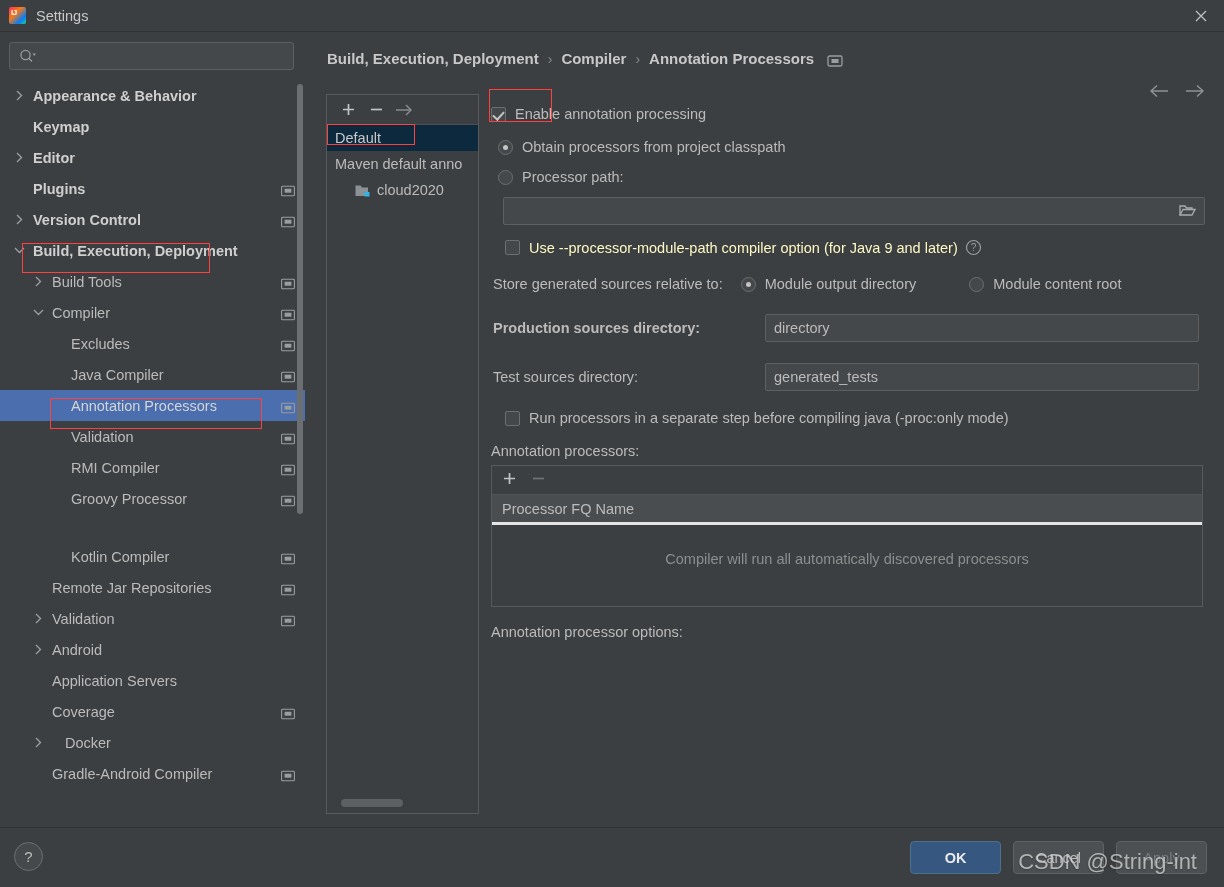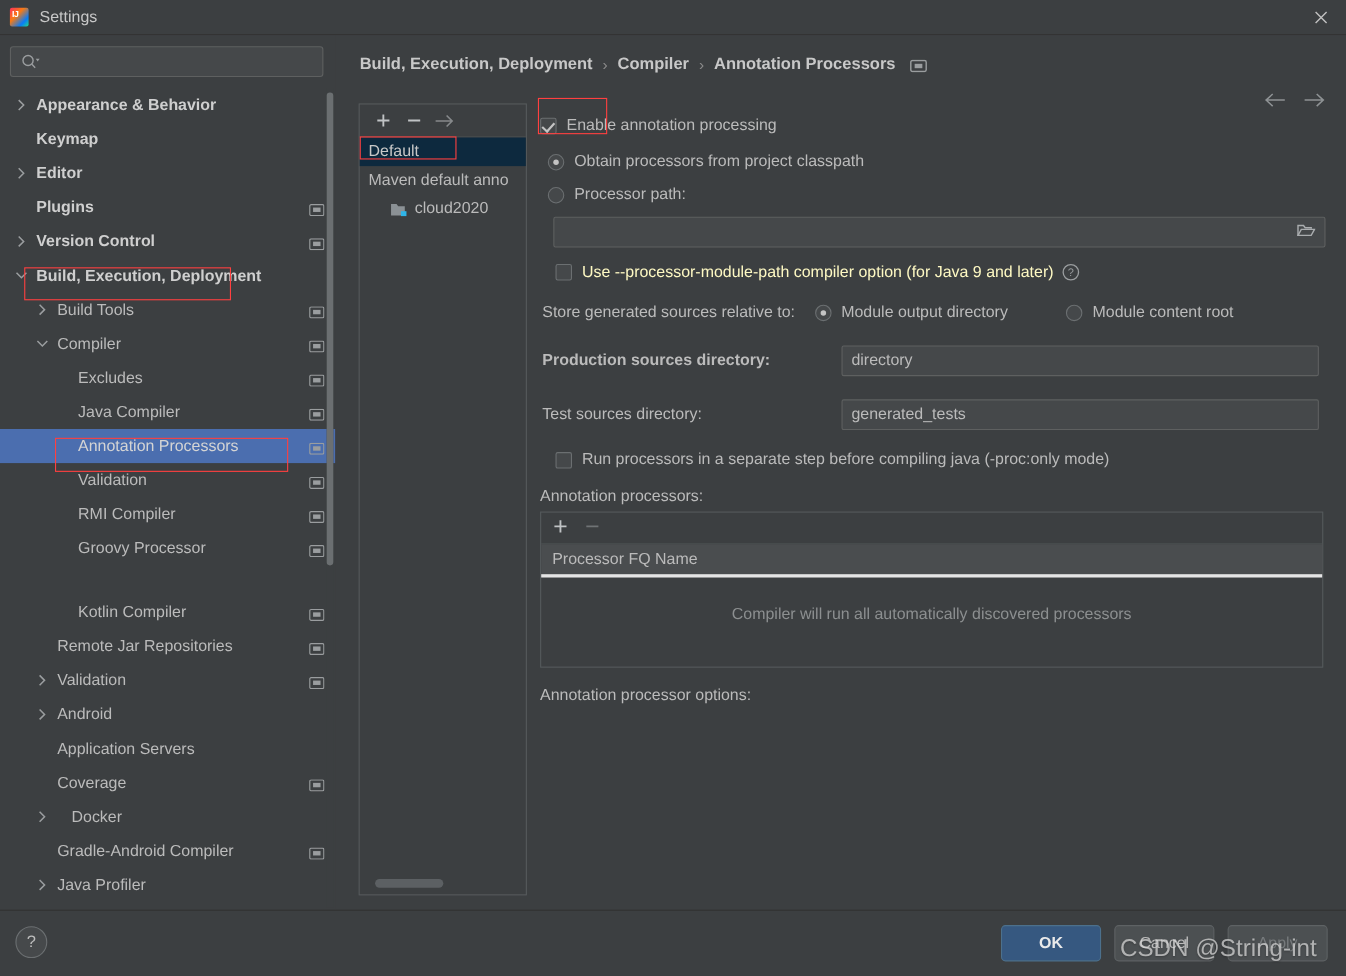--- a/index.html
+++ b/index.html
@@ -378,28 +378,20 @@
           <span class="tree-label" style="margin-left: 6px;">Docker</span>
         </div>
         <div class="tree-row" style="padding-left: 30px;">
           <span class="tw-arrow"></span>
           <span class="tree-label" style="margin-left: 6px;">Gradle-Android Compiler</span>
           <span class="proj-badge"><svg width="14" height="11" viewBox="0 0 14 11">
               <rect x="0.6" y="0.6" width="12.8" height="9.8" rx="1.2" fill="none" stroke="#9a9d9f" stroke-width="1.1"></rect>
               <rect x="3.6" y="3.2" width="6.8" height="4" fill="#9a9d9f"></rect>
             </svg></span>
         </div>
-        <div class="tree-row" style="padding-left: 30px;">
-          <span class="tw-arrow">
-            <svg width="9" height="11" viewBox="0 0 9 11">
-              <path d="M2 1 L6.5 5.5 L2 10" stroke="#9a9d9f" stroke-width="1.4" fill="none"></path>
-            </svg>
-          </span>
-          <span class="tree-label" style="margin-left: 6px;">Java Profiler</span>
-        </div>
       </div>
     <div class="sb-track"></div>
     <div class="sb-scroll"></div>
   </div>
 
   <div class="redbox" style="left:22px; top:243px; width:188px; height:30px;"></div>
 
   <div class="redbox" style="left:50px; top:398px; width:212px; height:31px;"></div>
 
   <div class="rightpane">

